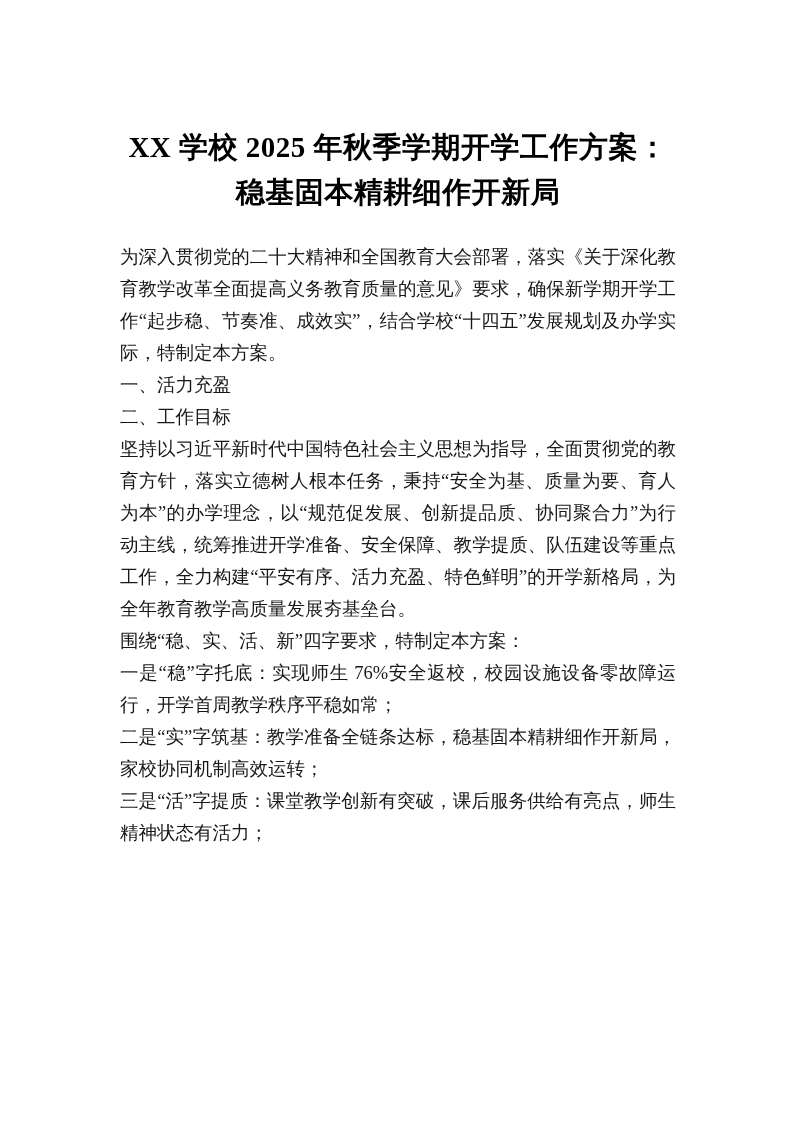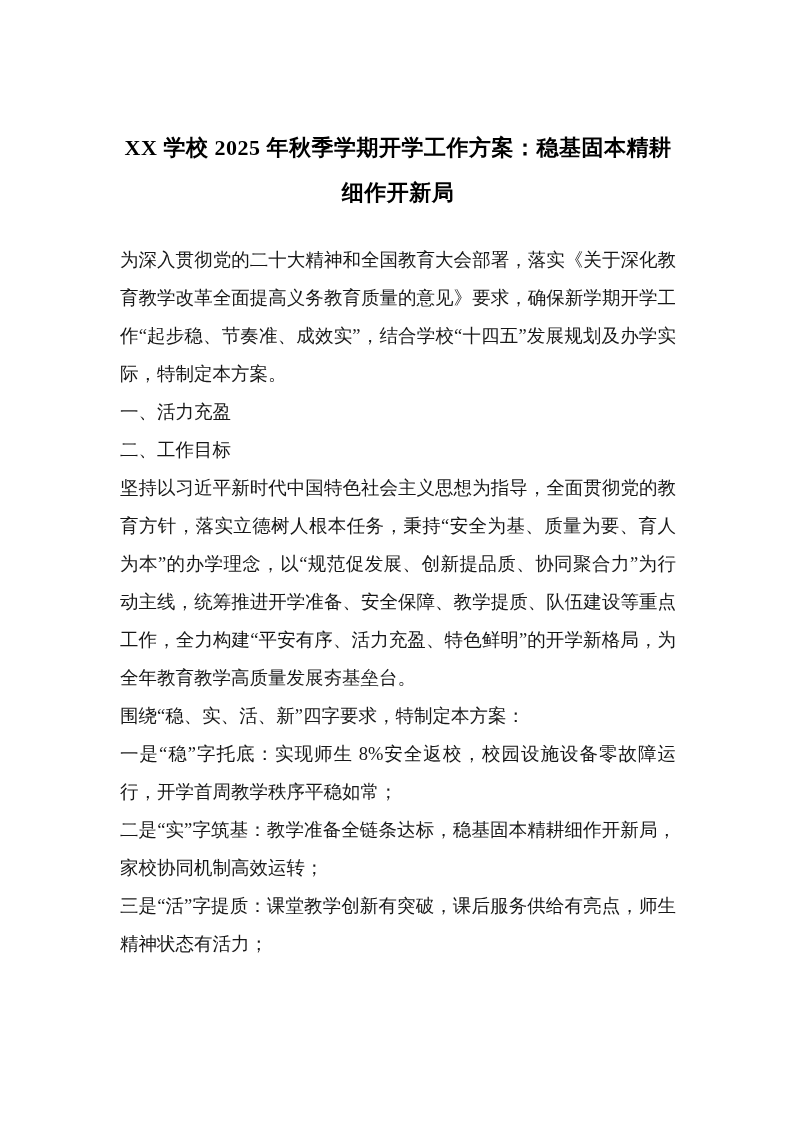--- a/index.html
+++ b/index.html
@@ -12,30 +12,30 @@
       width: 793px;
       height: 1122px;
       background: #ffffff;
       box-sizing: border-box;
       padding: 125px 117px 0 120px;
       font-family: "Liberation Serif", "DejaVu Serif", serif;
       color: #000000;
       overflow: hidden;
     }
     .doc-title {
-      font-size: 22px;
+      font-size: 29px;
       font-weight: bold;
       text-align: center;
       line-height: 45px;
       margin: 0 0 26px 0;
       letter-spacing: 0.5px;
     }
     .doc-body p {
       font-size: 18.5px;
-      line-height: 38px;
+      line-height: 32px;
       text-align: justify;
       text-justify: inter-ideograph;
       margin: 0;
       color: #171717;
       word-break: break-all;
     }
   </style>
 </head>
 <body>
 
@@ -46,19 +46,19 @@
     <p>为深入贯彻党的二十大精神和全国教育大会部署，落实《关于深化教育教学改革全面提高义务教育质量的意见》要求，确保新学期开学工作“起步稳、节奏准、成效实”，结合学校“十四五”发展规划及办学实际，特制定本方案。</p>
 
     <p>一、活力充盈</p>
 
     <p>二、工作目标</p>
 
     <p>坚持以习近平新时代中国特色社会主义思想为指导，全面贯彻党的教育方针，落实立德树人根本任务，秉持“安全为基、质量为要、育人为本”的办学理念，以“规范促发展、创新提品质、协同聚合力”为行动主线，统筹推进开学准备、安全保障、教学提质、队伍建设等重点工作，全力构建“平安有序、活力充盈、特色鲜明”的开学新格局，为全年教育教学高质量发展夯基垒台。</p>
 
     <p>围绕“稳、实、活、新”四字要求，特制定本方案：</p>
 
-    <p>一是“稳”字托底：实现师生 8%安全返校，校园设施设备零故障运行，开学首周教学秩序平稳如常；</p>
+    <p>一是“稳”字托底：实现师生 76%安全返校，校园设施设备零故障运行，开学首周教学秩序平稳如常；</p>
 
     <p>二是“实”字筑基：教学准备全链条达标，稳基固本精耕细作开新局，家校协同机制高效运转；</p>
 
     <p>三是“活”字提质：课堂教学创新有突破，课后服务供给有亮点，师生精神状态有活力；</p>
   </div>
 </div>
 
 </body></html>

